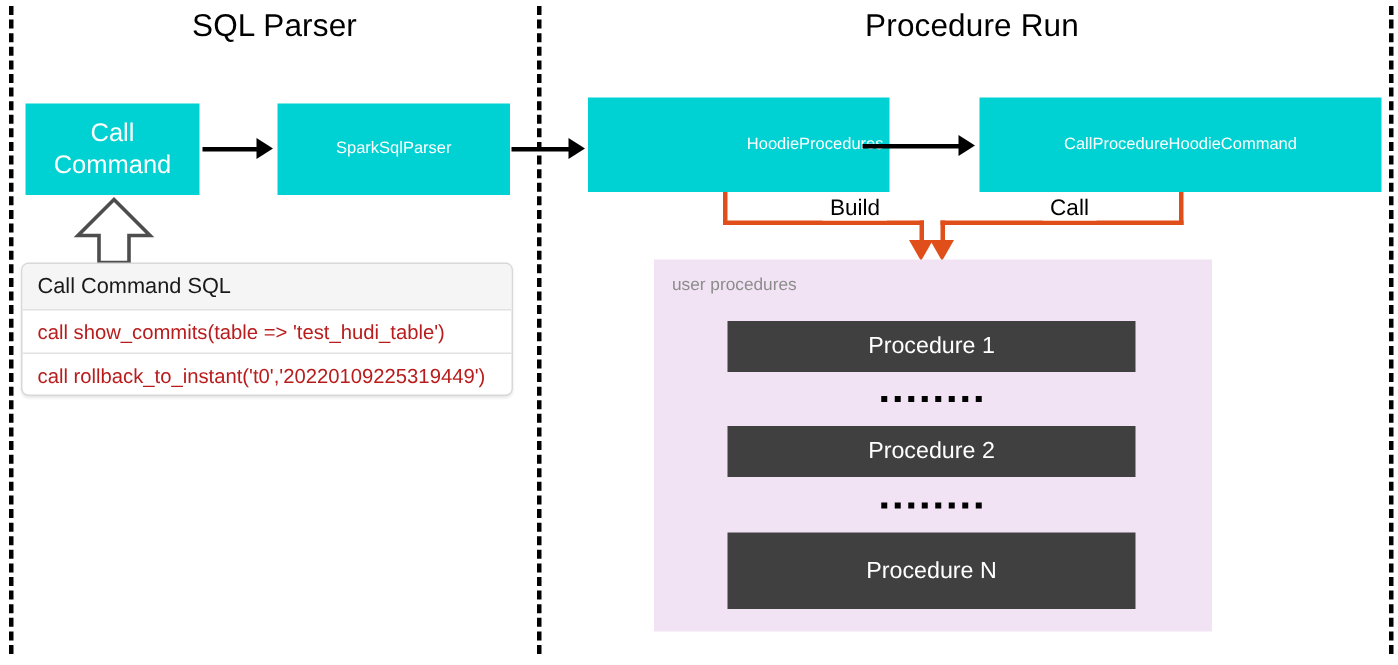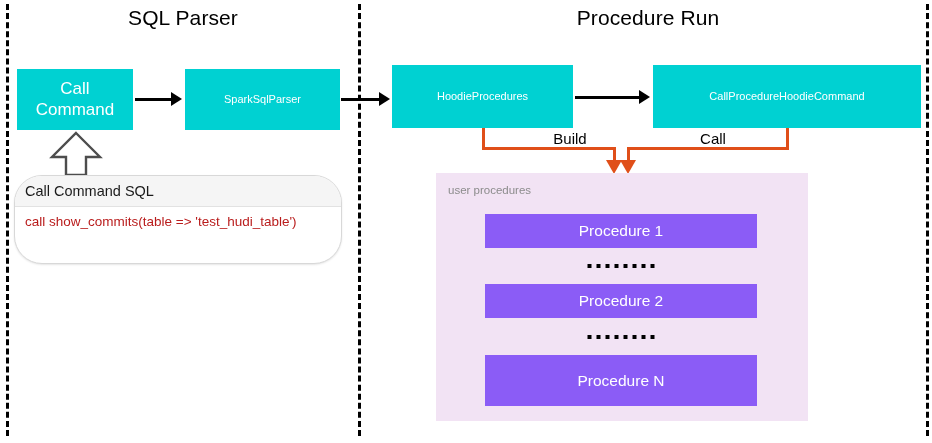--- a/index.html
+++ b/index.html
@@ -130,21 +130,21 @@
     background: #f2e3f4;
   }
   .panel-caption {
     position: absolute;
     font-size: 11.5px;
     color: #8c8c8c;
     white-space: nowrap;
   }
   .proc-bar {
     position: absolute;
-    background: #8b5cf6;
+    background: #404040;
     color: #ffffff;
     font-size: 15.5px;
     display: flex;
     align-items: center;
     justify-content: center;
     text-align: center;
   }
   .dots {
     position: absolute;
     white-space: nowrap;
@@ -187,26 +187,27 @@
 
   <div class="arrow-line" style="left:341px; top:98px; width:40px;"></div>
   <div class="arrow-head" style="left:379px; top:92px;"></div>
 
   <div class="hollow-arrow" style="left:48px; top:131px;">
     <svg width="56" height="46" viewBox="0 0 56 46">
       <polygon points="28,2 52,26 38,26 38,44 18,44 18,26 4,26" fill="#ffffff" stroke="#4d4d4d" stroke-width="2.4" stroke-linejoin="miter"></polygon>
     </svg>
   </div>
 
-  <div class="sql-card" style="left:14px; top:175px; width:328px; height:89px;border-radius:28px;">
+  <div class="sql-card" style="left:14px; top:175px; width:328px; height:89px;">
     <div class="sql-card-header">Call Command SQL</div>
     <div class="sql-row">call show_commits(table =&gt; 'test_hudi_table')</div>
-  </div>
-
-  <div class="teal-box" style="left:392px; top:65px; width:181px; height:63px;">
+    <div class="sql-row">call rollback_to_instant('t0','20220109225319449')</div>
+  </div>
+
+  <div class="teal-box" style="left:392px; top:65px; width:201px; height:63px;justify-content:flex-end;">
     <span>HoodieProcedures</span>
   </div>
 
   <div class="arrow-line" style="left:575px; top:96px; width:65px;"></div>
   <div class="arrow-head" style="left:639px; top:90px;"></div>
 
   <div class="teal-box" style="left:653px; top:65px; width:268px; height:63px;justify-content:center;">
     <span>CallProcedureHoodieCommand</span>
   </div>
 

